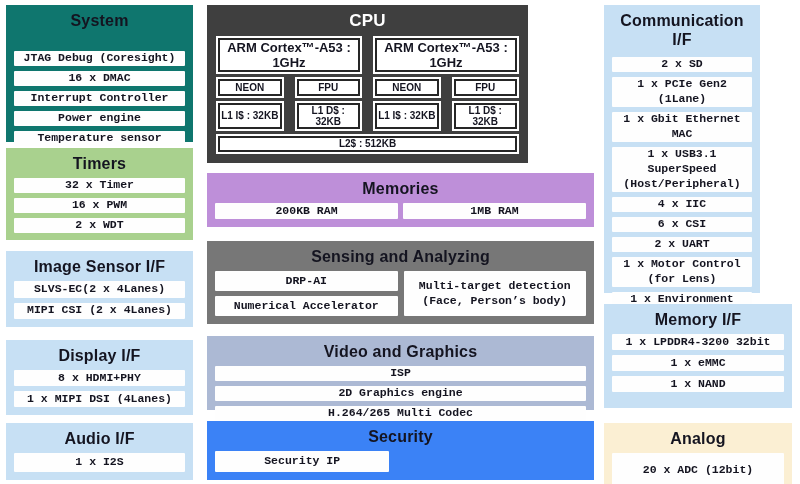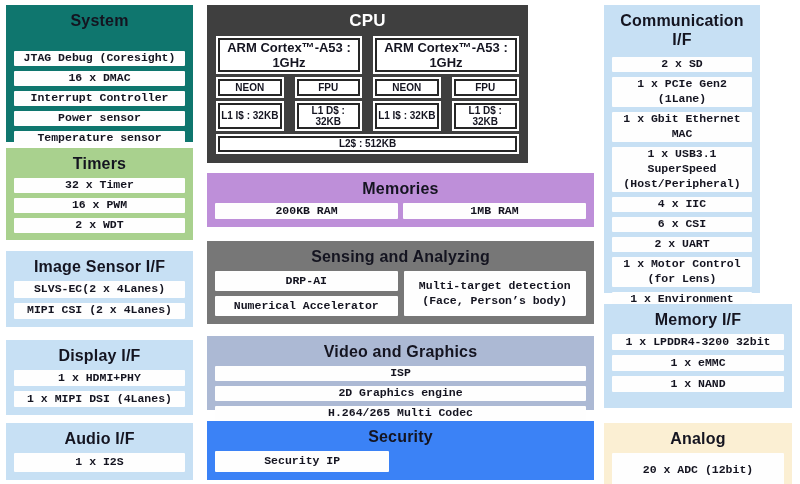--- a/index.html
+++ b/index.html
@@ -59,21 +59,21 @@
 <body>
 
 <div id="canvas">
 
   <div class="block peach" style="left:6px;top:5px;width:187px;height:137px">
     <div class="btitle">System</div>
     <div class="items">
       <div class="item">JTAG Debug (Coresight)</div>
       <div class="item">16 x DMAC</div>
       <div class="item">Interrupt Controller</div>
-      <div class="item">Power sensor</div>
+      <div class="item">Power engine</div>
       <div class="item">Temperature sensor</div>
     </div>
   </div>
 
   <div class="block green" style="left:6px;top:148px;width:187px;height:92px">
     <div class="btitle">Timers</div>
     <div class="items">
       <div class="item">32 x Timer</div>
       <div class="item">16 x PWM</div>
       <div class="item">2 x WDT</div>
@@ -84,21 +84,21 @@
     <div class="btitle">Image Sensor I/F</div>
     <div class="items">
       <div class="item">SLVS-EC(2 x 4Lanes)</div>
       <div class="item">MIPI CSI (2 x 4Lanes)</div>
     </div>
   </div>
 
   <div class="block blue" style="left:6px;top:340px;width:187px;height:75px">
     <div class="btitle">Display I/F</div>
     <div class="items">
-      <div class="item">1 x HDMI+PHY</div>
+      <div class="item">8 x HDMI+PHY</div>
       <div class="item">1 x MIPI DSI (4Lanes)</div>
     </div>
   </div>
 
   <div class="block blue" style="left:6px;top:423px;width:187px;height:57px">
     <div class="btitle">Audio I/F</div>
     <div class="items">
       <div class="item">1 x I2S</div>
     </div>
   </div>

